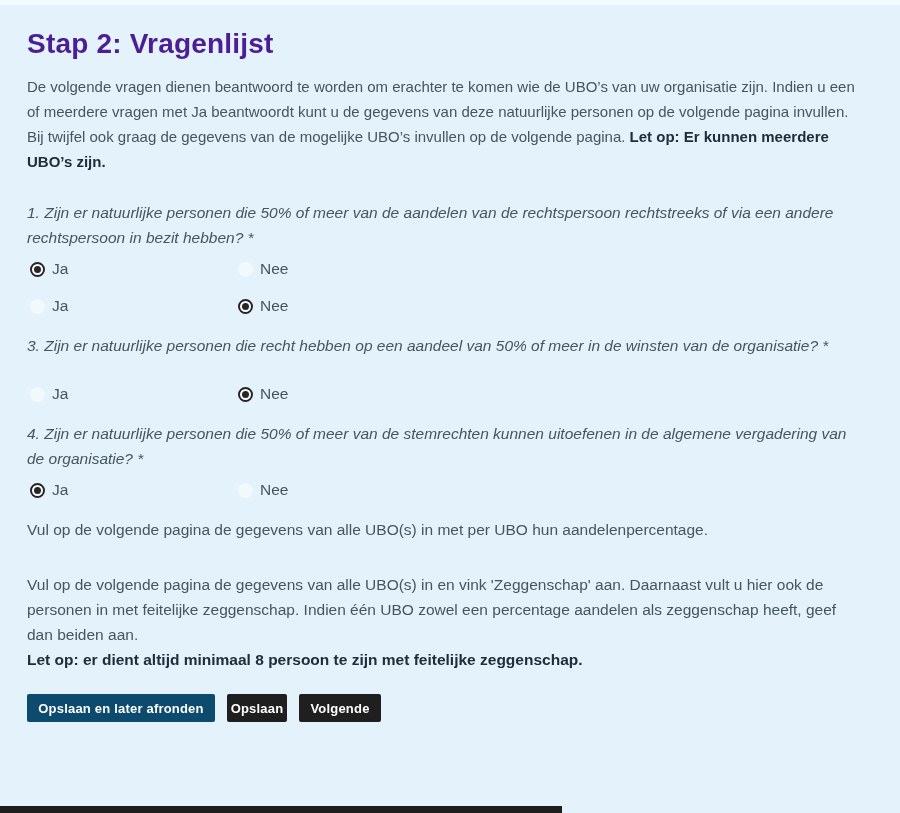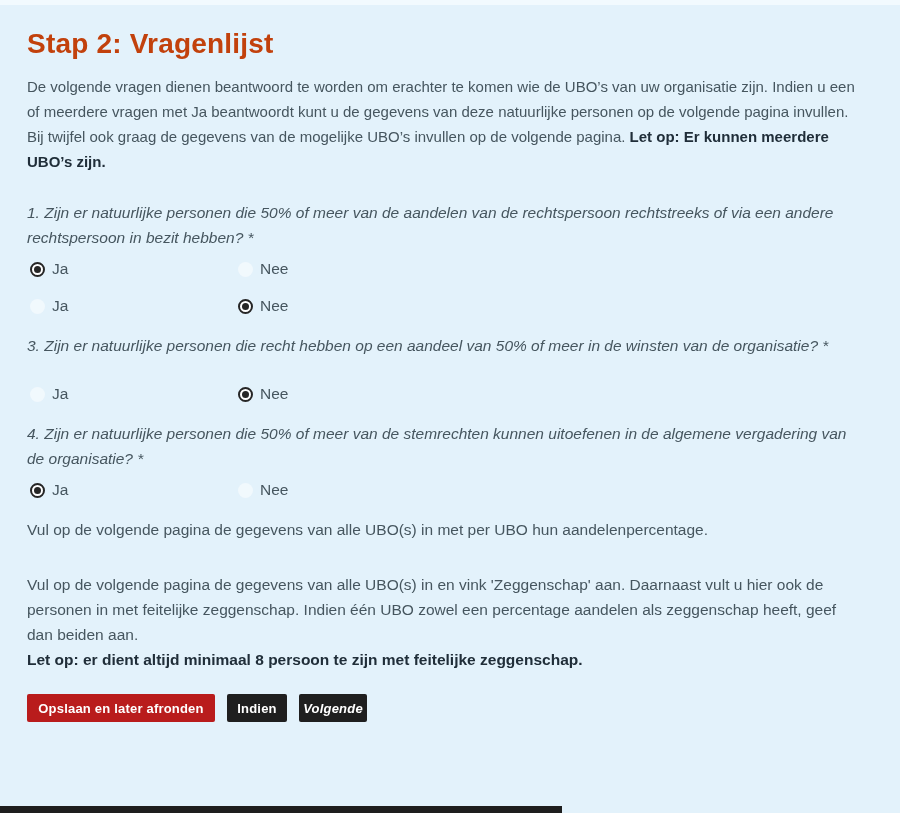--- a/index.html
+++ b/index.html
@@ -24,21 +24,21 @@
   .container {
     padding: 28px 45px 0 27px;
     box-sizing: border-box;
     width: 900px;
   }
   h1.page-title {
     margin: 0 0 14px 0;
     font-size: 28px;
     line-height: 32px;
     font-weight: 800;
-    color: #c2410c;
+    color: #4c1d95;
     letter-spacing: 0.2px;
   }
   .intro {
     margin: 0 0 26px 0;
     font-size: 15px;
     line-height: 25px;
     max-width: 828px;
   }
   .intro .note,
   .bold-note {
@@ -122,28 +122,28 @@
     font-family: "Liberation Sans", sans-serif;
     font-size: 13px;
     font-weight: 700;
     text-align: center;
     padding: 0;
     letter-spacing: 0.2px;
     cursor: pointer;
   }
   .btn-save {
     width: 188px;
-    background: #b91c1c;
+    background: #0c4a6e;
   }
   .btn-dark {
     background: #1f1f1f;
     font-weight: 600;
   }
   .btn-prev { width: 60px; }
-  .btn-next { width: 68px; font-style: italic; }
+  .btn-next { width: 82px; }
   .footer-bar {
     position: absolute;
     left: 0;
     bottom: 0;
     width: 562px;
     height: 7px;
     background: #1e1e1e;
   }
 </style>
 </head>
@@ -212,19 +212,19 @@
     </div>
   </div>
 
   <p class="outro-p1">Vul op de volgende pagina de gegevens van alle UBO(s) in met per UBO hun aandelenpercentage.</p>
 
   <p class="outro-p2">Vul op de volgende pagina de gegevens van alle UBO(s) in en vink 'Zeggenschap' aan. Daarnaast vult u hier ook de personen in met feitelijke zeggenschap. Indien één UBO zowel een percentage aandelen als zeggenschap heeft, geef dan beiden aan.</p>
   <p class="bold-note">Let op: er dient altijd minimaal 8 persoon te zijn met feitelijke zeggenschap.</p>
 
   <div class="button-row">
     <button class="btn btn-save">Opslaan en later afronden</button>
-    <button class="btn btn-dark btn-prev">Indien</button>
+    <button class="btn btn-dark btn-prev">Opslaan</button>
     <button class="btn btn-dark btn-next">Volgende</button>
   </div>
 
 </div>
 
 <div class="footer-bar"></div>
 
 </body></html>

